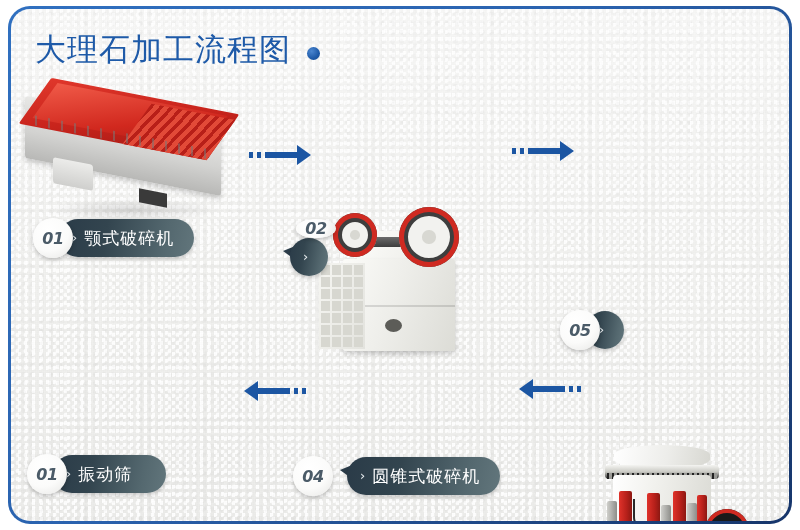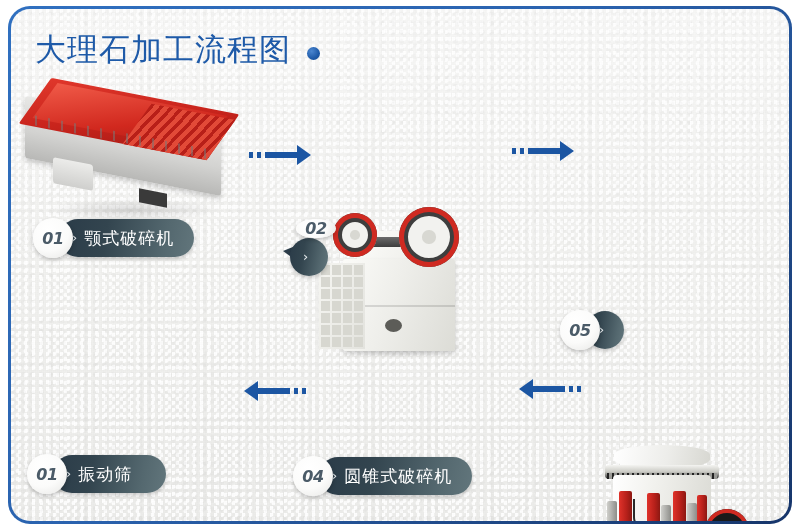--- a/index.html
+++ b/index.html
@@ -503,21 +503,21 @@
     <div class="step-label" style="left:549px; top:302px;">
       <div class="step-badge">05</div>
       <div class="pill-wrap">
         <div class="pill-tail"></div>
         <div class="pill">
           <span class="chevron-icon">›</span>
         </div>
       </div>
     </div>
 
-    <div class="step-label" style="left:282px; top:448px;">
+    <div class="step-label" style="left:282px; top:448px;gap:28px;">
       <div class="step-badge">04</div>
       <div class="pill-wrap">
         <div class="pill-tail"></div>
         <div class="pill">
           <span class="chevron-icon">›</span>
           <span class="pill-text">圆锥式破碎机</span>
         </div>
       </div>
     </div>
 

